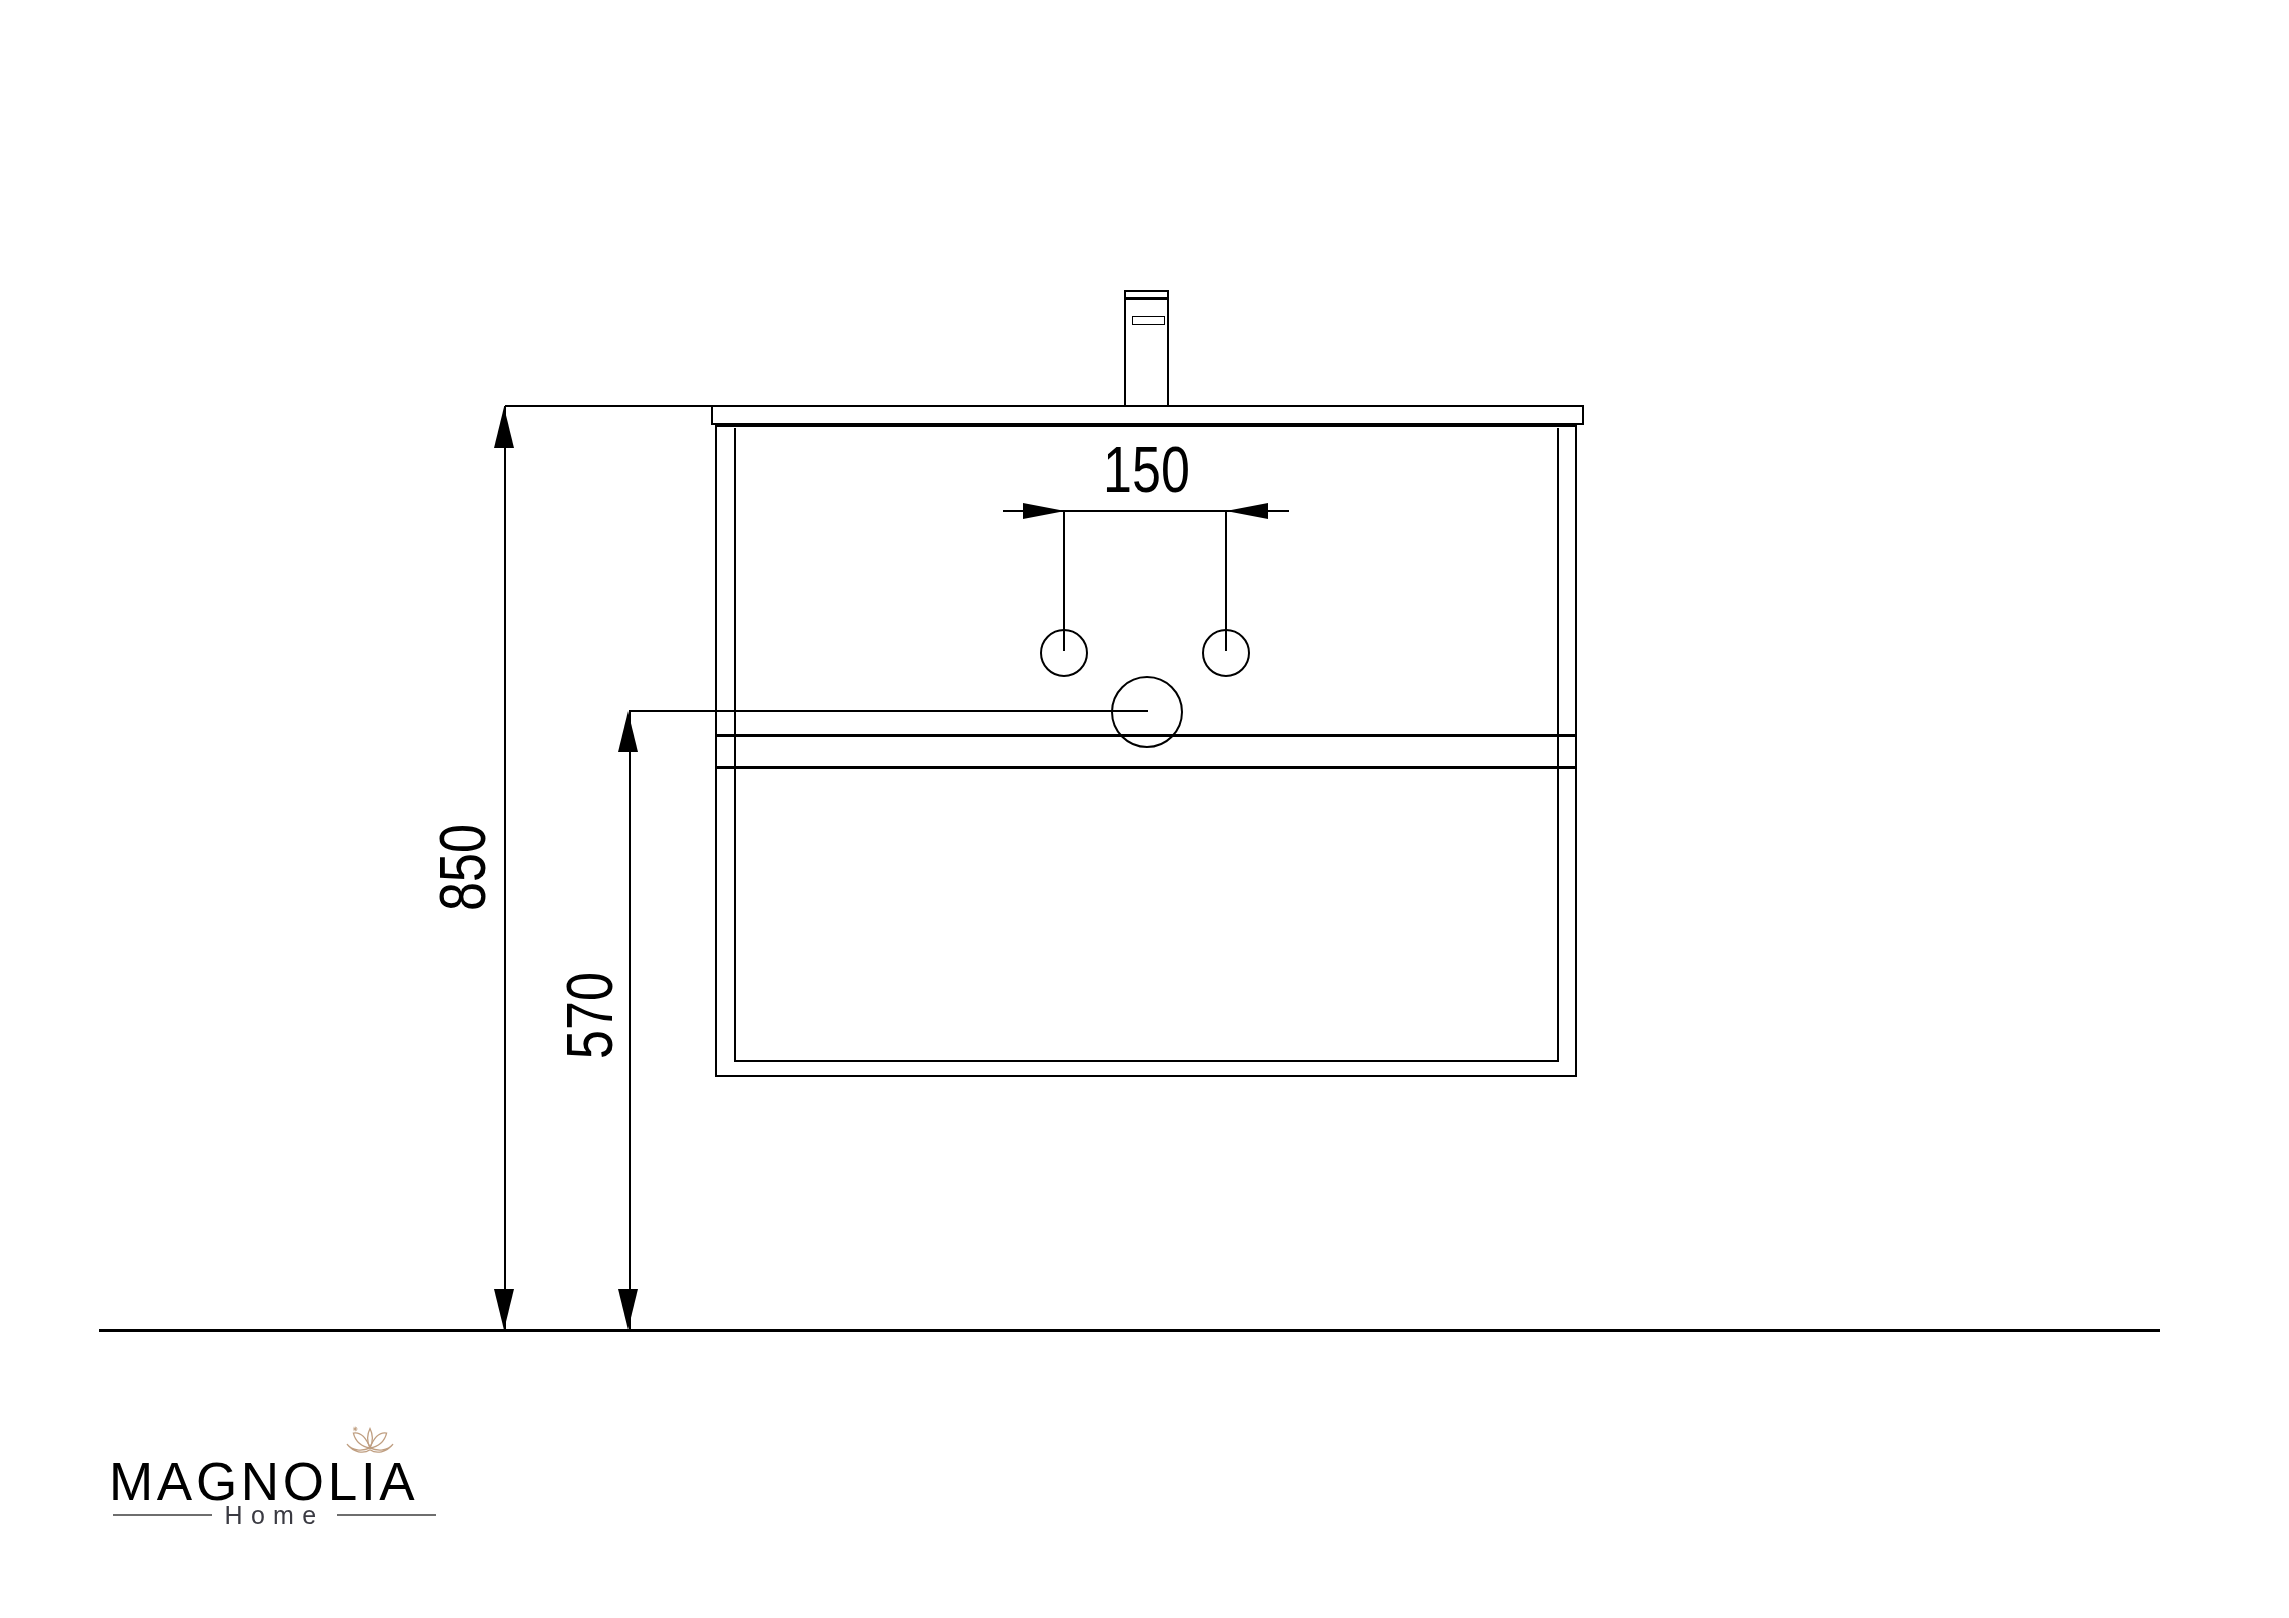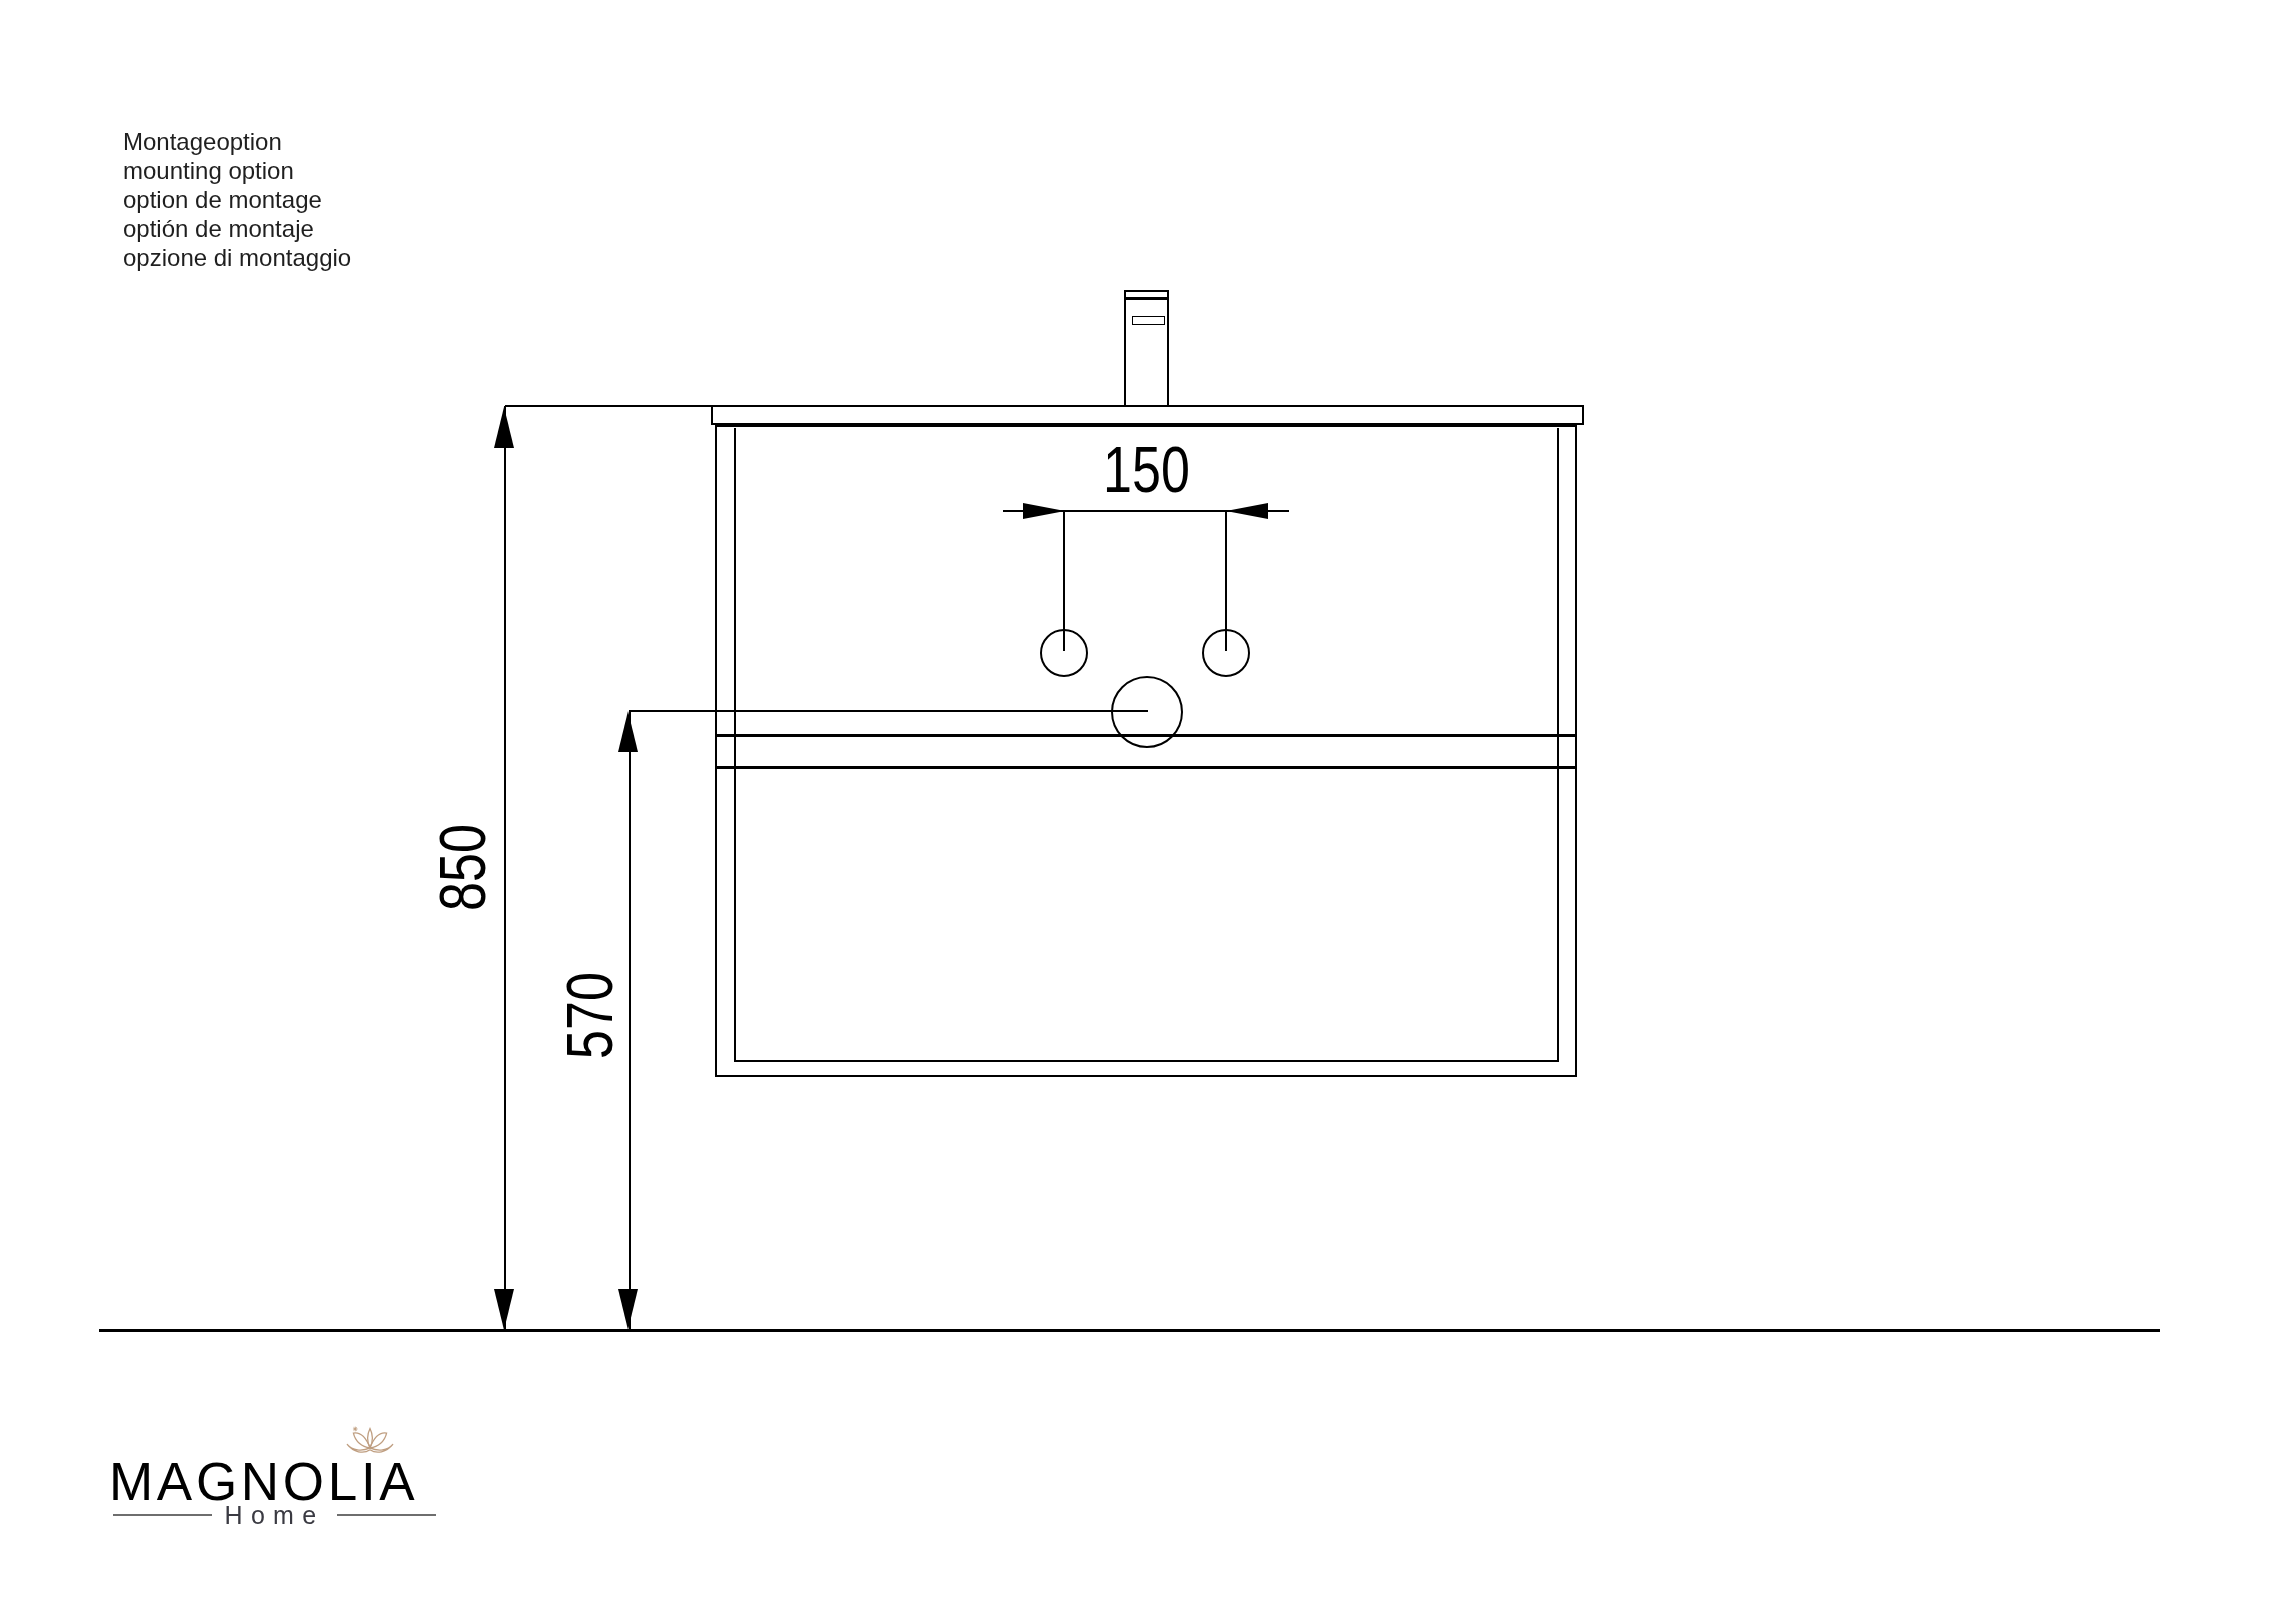--- a/index.html
+++ b/index.html
@@ -30,27 +30,20 @@
            display:flex;align-items:center;}
   .homerule{flex:1;height:1.8px;background:#6e6e6e;}
   .hometext{padding:0 13px;font-size:25px;letter-spacing:8.3px;color:#3a3a42;white-space:nowrap;}
   .flower{position:absolute;left:343px;top:1423px;}
 </style>
 </head>
 <body>
 
 <div class="canvas">
 
-  <div class="notes">
-    <div>Montageoption</div>
-    <div>mounting option</div>
-    <div>option de montage</div>
-    <div>optión de montaje</div>
-    <div>opzione di montaggio</div>
-  </div>
 
   <div class="box" style="left:1124px;top:290px;width:45px;height:117px;"></div>
   <div class="ln" style="left:1124px;top:297px;width:45px;height:2.8px;"></div>
   <div class="box thin" style="left:1132px;top:316px;width:33px;height:9.2px;"></div>
 
   <div class="box" style="left:711px;top:405px;width:873px;height:20px;"></div>
 
   <div class="box" style="left:715px;top:425px;width:862px;height:652px;"></div>
   <div class="ln" style="left:734px;top:428px;width:1.8px;height:633px;"></div>
   <div class="ln" style="left:1557px;top:428px;width:1.8px;height:633px;"></div>

